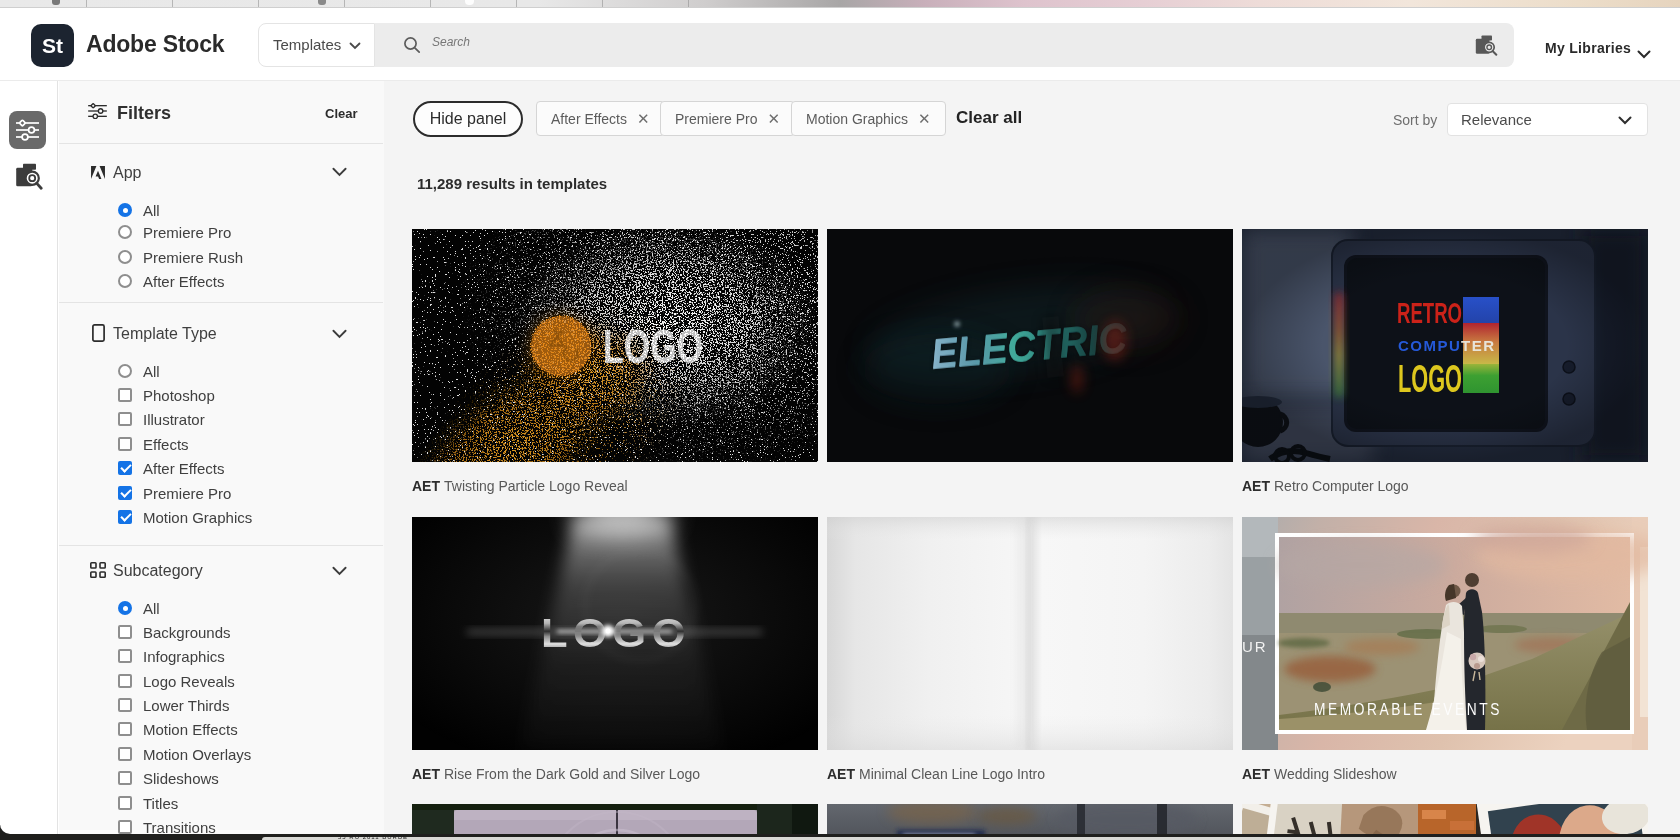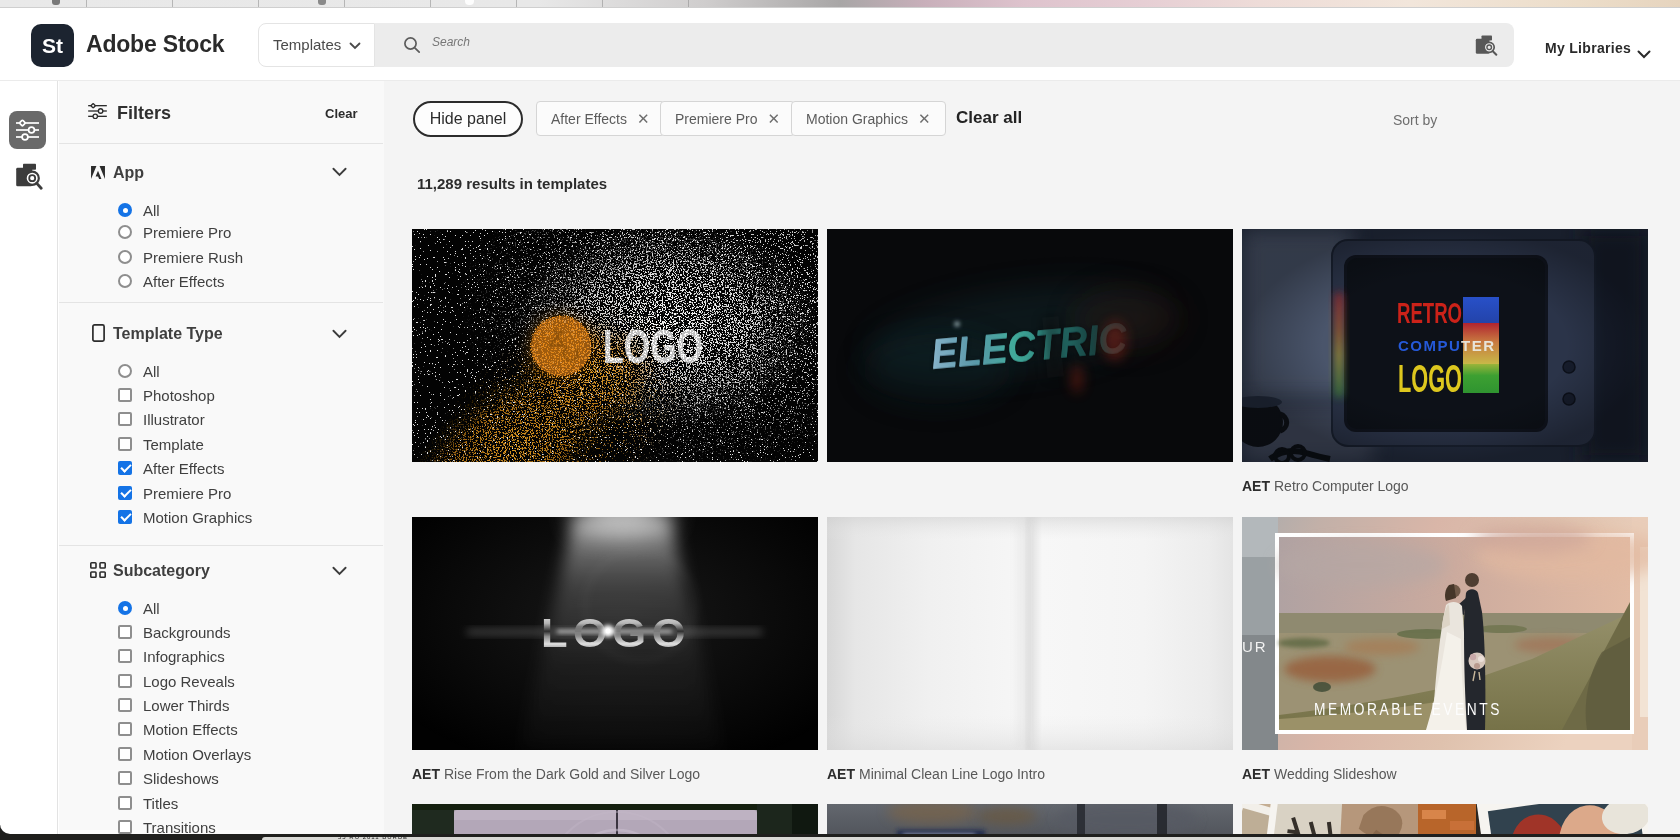--- a/index.html
+++ b/index.html
@@ -26,21 +26,21 @@
 
   
   #rail { left:0; top:81px; width:58px; height:753px; background:#fff; border-right:1px solid #e3e3e3; }
   #railbtn { left:9px; top:30px; width:37px; height:38px; border-radius:8px; background:#696969; }
 
   
   #panel { left:59px; top:81px; width:350px; height:753px; background:#f9f9f9; border-right:2px solid #be185d; }
   .pdiv { left:0; width:324px; height:1px; background:#e4e4e4; }
   #filters-t { left:58px; top:22px; font-size:18px; font-weight:bold; color:#303030; }
   #clear-t { left:266px; top:25px; font-size:13px; font-weight:bold; color:#2c2c2c; }
-  .sect-t { font-size:16px; font-weight:bold; color:#3f3f3f; }
+  .sect-t { font-size:16px; font-weight:normal; color:#3f3f3f; }
   .item { font-size:15px; color:#404040; }
   .radio { width:14px; height:14px; border-radius:50%; border:2px solid #8e8e8e; background:#fff; }
   .radio.sel { border:none; background:#1473e6; }
   .radio.sel::after { content:""; display:block; width:5px; height:5px; border-radius:50%; background:#fff; margin:4.5px auto; }
   .cbx { width:14px; height:14px; border-radius:2px; border:2px solid #8e8e8e; background:#fff; }
   .cbx.chk { border:none; background:#1473e6; }
   .cbx.chk::after { content:""; display:block; width:8px; height:4px; border-left:2px solid #fff; border-bottom:2px solid #fff;
     transform:rotate(-45deg); margin:3px 0 0 2.5px; }
 
   
@@ -171,21 +171,21 @@
     <svg class="abs" style="left:273px;top:248px" width="15" height="10" viewBox="0 0 16 10">
       <path d="M1.5 1.5 L8 8 L14.5 1.5" fill="none" stroke="#3c3c3c" stroke-width="2" stroke-linecap="round"></path>
     </svg>
     <div class="radio abs" style="left:59px;top:283px"></div>
     <div class="item abs" style="left:84px;top:282px">All</div>
     <div class="cbx abs" style="left:59px;top:307px"></div>
     <div class="item abs" style="left:84px;top:306px">Photoshop</div>
     <div class="cbx abs" style="left:59px;top:331px"></div>
     <div class="item abs" style="left:84px;top:330px">Illustrator</div>
     <div class="cbx abs" style="left:59px;top:356px"></div>
-    <div class="item abs" style="left:84px;top:355px">Template</div>
+    <div class="item abs" style="left:84px;top:355px">Effects</div>
     <div class="cbx chk abs" style="left:59px;top:380px"></div>
     <div class="item abs" style="left:84px;top:379px">After Effects</div>
     <div class="cbx chk abs" style="left:59px;top:405px"></div>
     <div class="item abs" style="left:84px;top:404px">Premiere Pro</div>
     <div class="cbx chk abs" style="left:59px;top:429px"></div>
     <div class="item abs" style="left:84px;top:428px">Motion Graphics</div>
 
     <svg class="abs" style="left:31px;top:481px" width="16" height="16" viewBox="0 0 16 16">
       <g fill="none" stroke="#2c2c2c" stroke-width="1.6">
         <rect x="0.8" y="0.8" width="5.2" height="5.2" rx="0.8"></rect>
@@ -220,20 +220,25 @@
     <div class="item abs" style="left:84px;top:738px">Transitions</div>
   </div>
 
   <div id="main" class="abs">
     <div id="hidepanel" class="abs">Hide panel</div>
     <div class="chip abs" style="left:152px">After Effects<span class="x">✕</span></div>
     <div class="chip abs" style="left:276px">Premiere Pro<span class="x">✕</span></div>
     <div class="chip abs" style="left:407px">Motion Graphics<span class="x">✕</span></div>
     <div id="clearall" class="abs">Clear all</div>
     <div id="sortby" class="abs">Sort by</div>
+    <div id="relbox" class="abs">Relevance
+      <svg class="abs" style="left:170px;top:12px" width="14" height="9" viewBox="0 0 14 9">
+        <path d="M1.5 1.5 L7 7 L12.5 1.5" fill="none" stroke="#2e2e2e" stroke-width="2" stroke-linecap="round"></path>
+      </svg>
+    </div>
     <div id="results" class="abs">11,289 results in templates</div>
 
     <div class="card abs" style="left:28px;top:148px">
       <div class="thumb">
       <svg width="406" height="233" viewBox="0 0 406 233">
         <defs>
           <filter id="sA" x="-2%" y="-2%" width="104%" height="104%">
             <feTurbulence type="fractalNoise" baseFrequency="0.6" numOctaves="2" seed="5" result="n"></feTurbulence>
             <feColorMatrix in="n" type="matrix" values="0 0 0 0 0  0 0 0 0 0  0 0 0 0 0  0 0 0 40 -28" result="m"></feColorMatrix>
             <feComposite in="SourceGraphic" in2="m" operator="in"></feComposite>
@@ -282,20 +287,21 @@
           <ellipse cx="175" cy="145" rx="70" ry="55" fill="url(#gcloud)"></ellipse>
           <circle cx="149" cy="117" r="31" fill="#f09a28"></circle>
           <text x="191" y="134" font-weight="bold" font-size="48" fill="#fff" textLength="100" lengthAdjust="spacingAndGlyphs" font-family="Liberation Sans, sans-serif">LOGO</text>
         </g>
         <circle cx="149" cy="117" r="30" fill="#e8871a" opacity=".55"></circle>
         <circle cx="149" cy="117" r="30" fill="#d87a10" opacity=".4" filter="url(#b8)"></circle>
         <text x="191" y="134" font-weight="bold" font-size="48" fill="#ffffff" opacity=".75" textLength="100" lengthAdjust="spacingAndGlyphs" font-family="Liberation Sans, sans-serif">LOGO</text>
         <path d="M142 100 l10 18 m-2 -16 l-12 14 h14 m4 2 a7 7 0 1 0 8 2" stroke="#7a4505" stroke-width="2.5" fill="none" opacity=".5"></path>
       </svg>
       </div>
+      <div class="cap"><b>AET</b>Twisting Particle Logo Reveal</div>
     </div>
 
     <div class="card abs" style="left:443px;top:148px">
       <div class="thumb">
       <svg width="406" height="233" viewBox="0 0 406 233">
         <defs>
           <filter id="b14" x="-200%" y="-200%" width="500%" height="500%">
               <feGaussianBlur stdDeviation="14"></feGaussianBlur>
             </filter>
           <filter id="b6" x="-150%" y="-150%" width="400%" height="400%">

